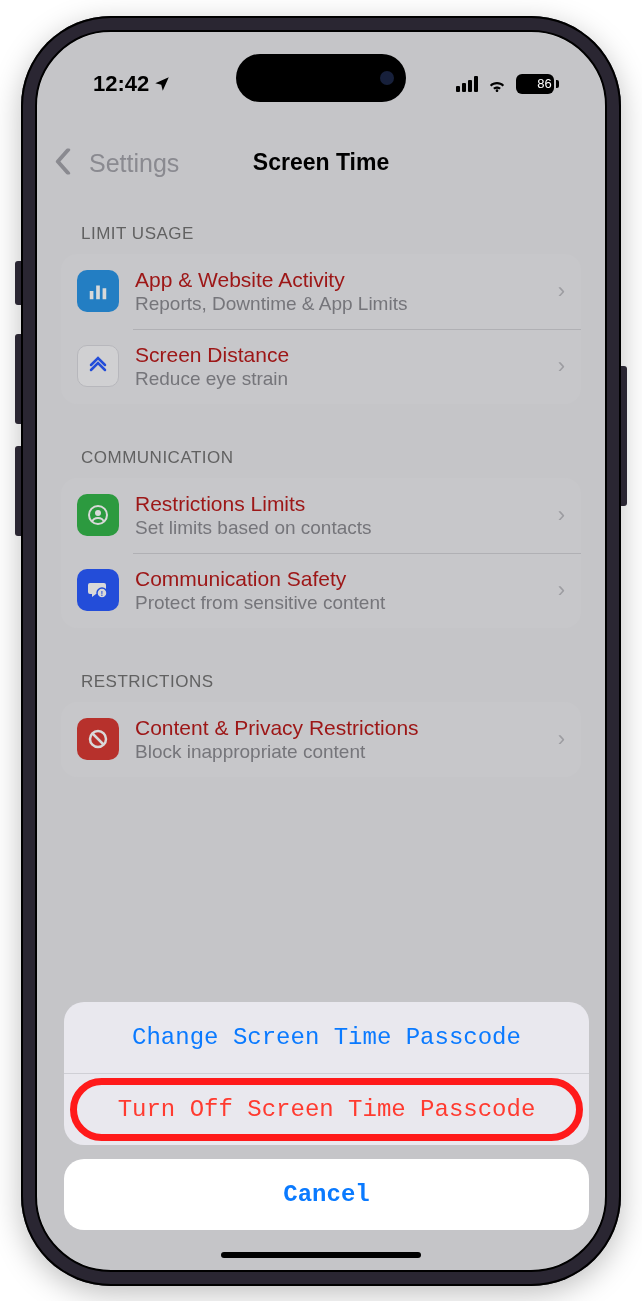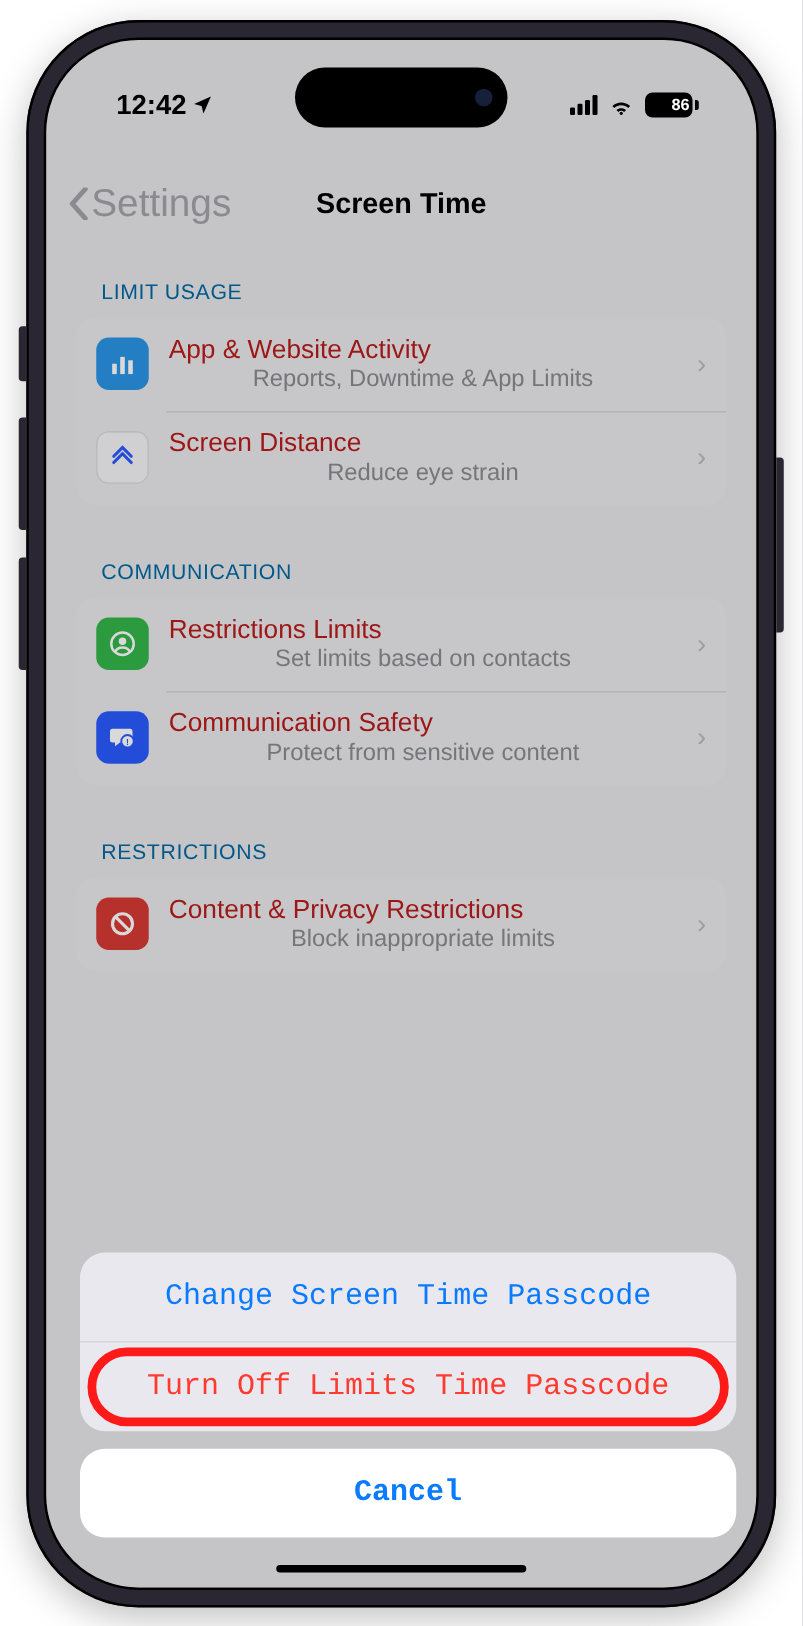--- a/index.html
+++ b/index.html
@@ -65,45 +65,45 @@
     z-index: 4;
     gap: 24px;
   }
   .status-left { font-size: 22px; font-weight: 600; display:flex; align-items:center; gap:4px; }
   .status-right { display:flex; align-items:center; gap:8px; }
   .bars { display:flex; align-items:flex-end; gap:2px; height:16px; }
   .bars span { width:4px; background:#000; border-radius:1px; }
   .bars span:nth-child(1){height:6px;} .bars span:nth-child(2){height:9px;}
   .bars span:nth-child(3){height:12px;} .bars span:nth-child(4){height:16px;}
   .batt { display:flex; align-items:center; gap:2px; }
-  .batt-body { width:38px; height:20px; background:#000; border-radius:6px; color:#fff; font-size:13px; font-weight:700; display:flex; align-items:center; justify-content:center;padding-left:19px; }
+  .batt-body { width:38px; height:20px; background:#000; border-radius:6px; color:#fff; font-size:13px; font-weight:400; display:flex; align-items:center; justify-content:center;padding-left:19px; }
   .batt-cap { width:3px; height:8px; background:#000; border-radius:0 2px 2px 0; }
 
   
   .navbar {
     position: absolute;
     top: 100px; left:0; right:0;
     height: 62px;
     display:flex; align-items:center; justify-content:center;
     z-index:3;
   }
   .navbar .back {
     position:absolute; left:18px; top:50%; transform:translateY(-50%);
-    display:flex; align-items:center; gap:2px;
-    color:#8a8a90; font-size:31px;
+    display:flex; gap:18px;
+    color:#8a8a90; font-size:25px;
   }
   .navbar .title { font-size:23px; font-weight:600; color:#000; }
 
   
   .content {
     position:absolute; top:162px; left:0; right:0; bottom:0;
     padding: 30px 24px 0 24px;
   }
   .grp-header {
-    font-size:17px; color:#0369a1; letter-spacing:.5px;
+    font-size:17px; color:#737373; letter-spacing:.5px;
     padding: 0 20px 10px 20px;
   }
   .group {
     background:#eaeaee; border-radius:16px;
     margin-bottom: 44px;
   }
   .row {
     display:flex; align-items:center;
     padding: 14px 16px;
     gap:16px;
@@ -112,21 +112,21 @@
   .row + .row::before {
     content:""; position:absolute; top:0; left:72px; right:0; height:1px; background:#cfcfd4;
   }
   .icon-box {
     width:42px; height:42px; border-radius:10px;
     display:flex; align-items:center; justify-content:center;
     flex:none;
   }
   .row-text { flex:1; min-width:0; }
   .row-title { font-size:21px; color:#b91c1c; }
-  .row-sub { font-size:19px; color:#8a8a90; margin-top:1px;text-align:center; }
+  .row-sub { font-size:19px; color:#8a8a90; margin-top:1px; }
   .chev { color:#b9b9be; font-size:22px; }
 
   .ic-activity { background:#2a95e6; }
   .ic-distance { background:#f5f5f7; border:1px solid #d8d8dd; }
   .ic-limits { background:#34b54a; }
   .ic-safety { background:#2a5bff; }
   .ic-restrict { background:#d83a34; }
 
   
   .sheet-wrap {
@@ -278,35 +278,35 @@
       <div class="group">
         <div class="row">
           <div class="icon-box ic-restrict">
             <svg width="24" height="24" viewBox="0 0 24 24">
                 <circle cx="12" cy="12" r="8" stroke="#fff" stroke-width="2.5" fill="none"></circle>
                 <line x1="6.5" y1="6.5" x2="17.5" y2="17.5" stroke="#fff" stroke-width="2.5"></line>
               </svg>
           </div>
           <div class="row-text">
             <div class="row-title">Content &amp; Privacy Restrictions</div>
-            <div class="row-sub">Block inappropriate limits</div>
+            <div class="row-sub">Block inappropriate content</div>
           </div>
           <div class="chev">›</div>
         </div>
       </div>
 
     </div>
 
     <div class="dimmer"></div>
 
     <div class="sheet-wrap">
       <div class="sheet">
         <div class="opt opt-blue">Change Screen Time Passcode</div>
         <div class="opt opt-red">
-          <span>Turn Off Limits Time Passcode</span>
+          <span>Turn Off Screen Time Passcode</span>
           <div class="highlight-ring"></div>
         </div>
       </div>
       <div class="cancel">Cancel</div>
     </div>
 
     <div class="home-ind"></div>
   </div>
 </div>
 

